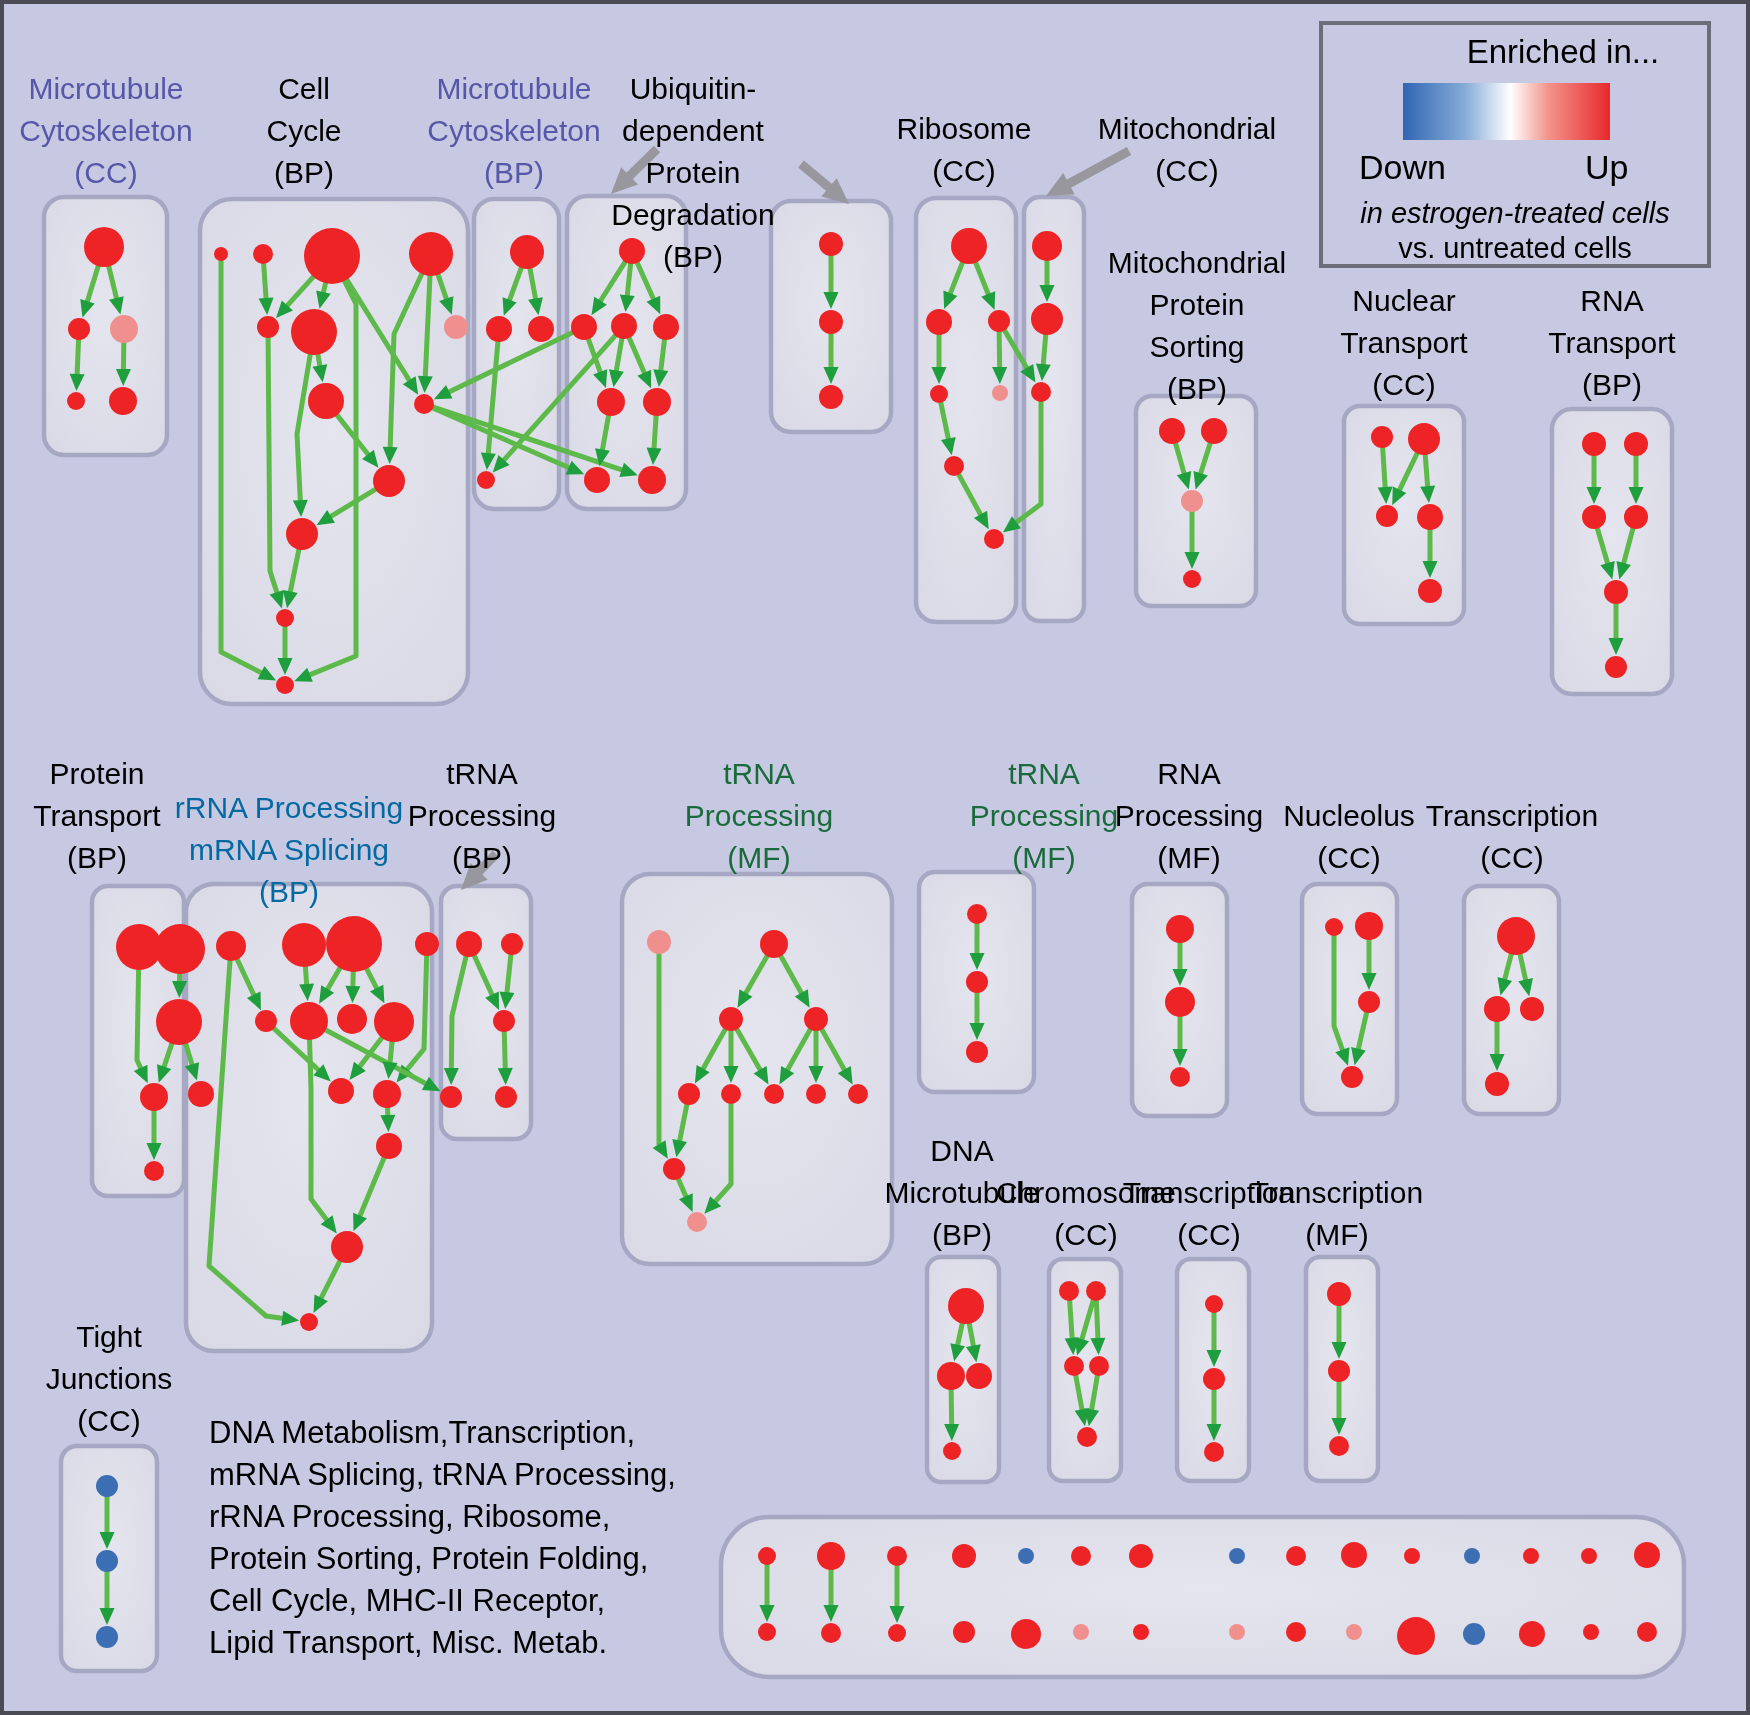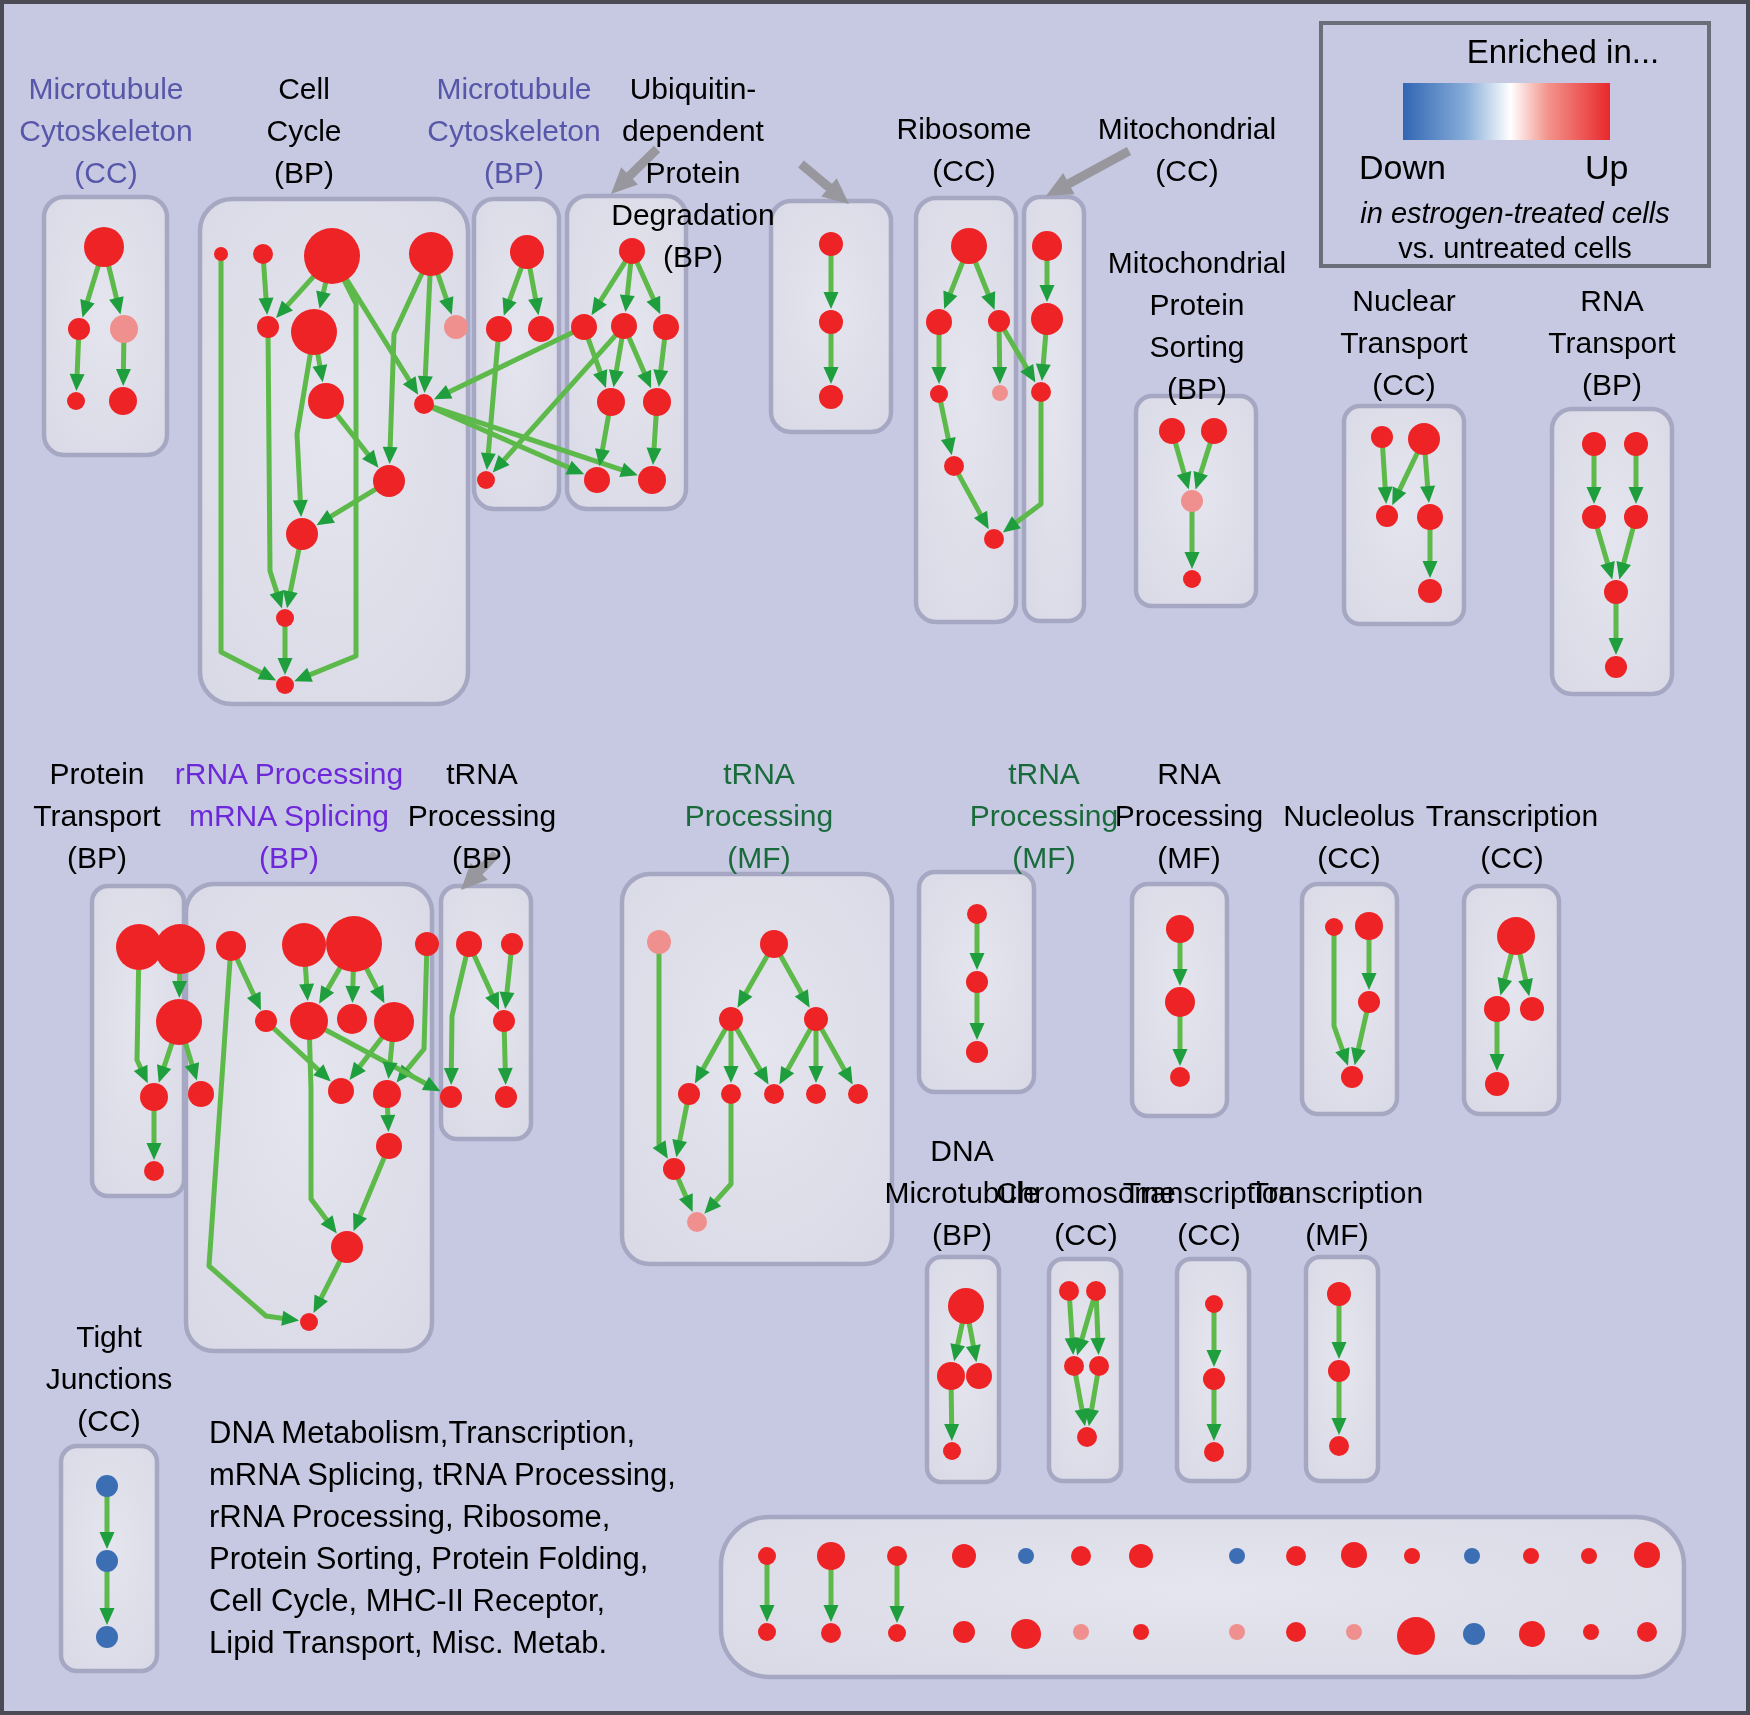--- a/index.html
+++ b/index.html
@@ -496,21 +496,21 @@
 (BP)</div>
       <div class="lbl" style="left: 1400px; top: 276px; color: rgb(0, 0, 0);">Nuclear
 Transport
 (CC)</div>
       <div class="lbl" style="left: 1608px; top: 276px; color: rgb(0, 0, 0);">RNA
 Transport
 (BP)</div>
       <div class="lbl" style="left: 93px; top: 749px; color: rgb(0, 0, 0);">Protein
 Transport
 (BP)</div>
-      <div class="lbl" style="left: 285px; top: 749px; color: #6d28d9;">rRNA Processing
+      <div class="lbl" style="left: 285px; top: 783px; color: #0369a1;">rRNA Processing
 mRNA Splicing
 (BP)</div>
       <div class="lbl" style="left: 478px; top: 749px; color: rgb(0, 0, 0);">tRNA
 Processing
 (BP)</div>
       <div class="lbl" style="left: 755px; top: 749px; color: rgb(26, 107, 60);">tRNA
 Processing
 (MF)</div>
       <div class="lbl" style="left: 1040px; top: 749px; color: rgb(26, 107, 60);">tRNA
 Processing

